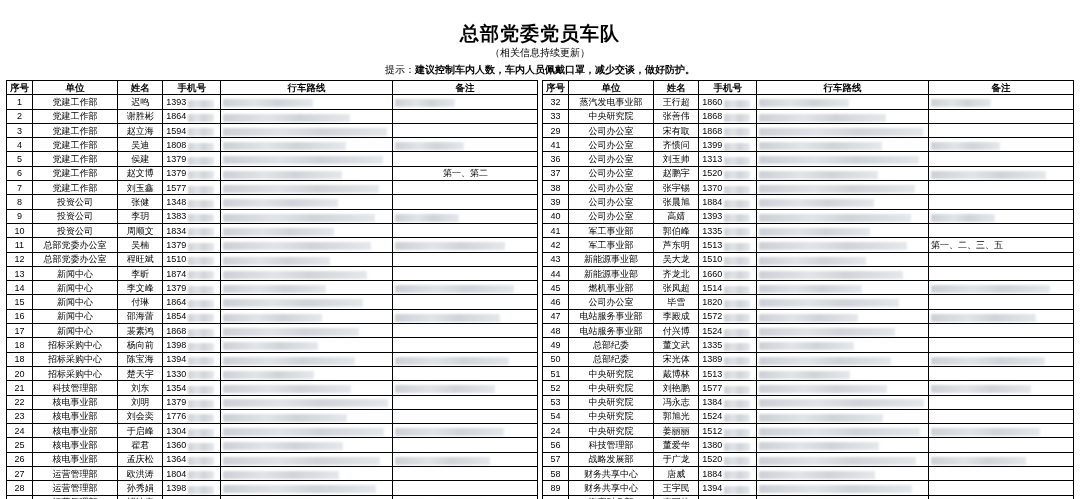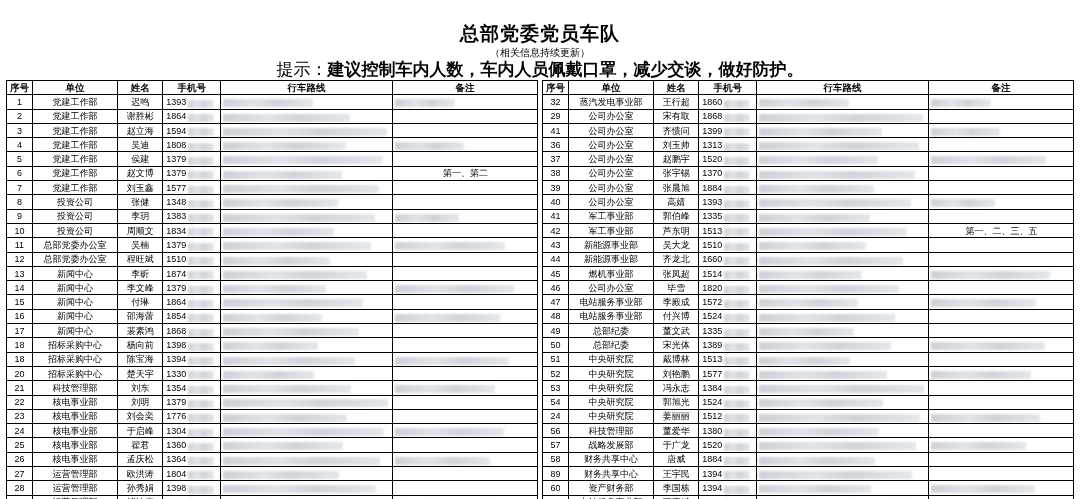--- a/index.html
+++ b/index.html
@@ -10,21 +10,21 @@
   }
   .page{width:1080px;height:499px;position:relative;box-sizing:border-box;padding:20px 6px 0 6px;}
   .title{
     text-align:center;font-size:19px;font-weight:bold;letter-spacing:1px;
     line-height:24px;margin:2px 0 0 0;
   }
   .subtitle{
     text-align:center;font-size:10px;line-height:14px;margin-bottom:2px;
   }
   .notice{
-    text-align:center;font-size:17px;font-weight:bold;line-height:15px;margin-bottom:3px;
+    text-align:center;font-size:10px;font-weight:bold;line-height:15px;margin-bottom:3px;
   }
   .notice .lead{font-weight:normal;}
   .tables{display:flex;gap:4px;align-items:flex-start;}
   table{
     border-collapse:collapse;table-layout:fixed;
     font-size:9px;
   }
   th,td{
     border:1px solid #000;
     height:13.3px;
@@ -441,20 +441,30 @@
             <td class="name">王行超</td>
             <td class="phone"><span>1860</span><span class="blur" style="width:26px;display:inline-block;vertical-align:middle;margin-left:2px;"></span></td>
             <td class="route">
               <span class="blur" style="width:90px"></span>
             </td>
             <td class="note">
               <span class="blur" style="width:60px"></span>
             </td>
           </tr>
           <tr>
+            <td>33</td>
+            <td class="unit">中央研究院</td>
+            <td class="name">张善伟</td>
+            <td class="phone"><span>1868</span><span class="blur" style="width:26px;display:inline-block;vertical-align:middle;margin-left:2px;"></span></td>
+            <td class="route">
+              <span class="blur" style="width:127px"></span>
+            </td>
+            <td class="note"></td>
+          </tr>
+          <tr>
             <td>29</td>
             <td class="unit">公司办公室</td>
             <td class="name">宋有取</td>
             <td class="phone"><span>1868</span><span class="blur" style="width:26px;display:inline-block;vertical-align:middle;margin-left:2px;"></span></td>
             <td class="route">
               <span class="blur" style="width:164px"></span>
             </td>
             <td class="note"></td>
           </tr>
           <tr>
@@ -534,21 +544,21 @@
             <td class="note"></td>
           </tr>
           <tr>
             <td>42</td>
             <td class="unit">军工事业部</td>
             <td class="name">芦东明</td>
             <td class="phone"><span>1513</span><span class="blur" style="width:26px;display:inline-block;vertical-align:middle;margin-left:2px;"></span></td>
             <td class="route">
               <span class="blur" style="width:148px"></span>
             </td>
-            <td class="note" style="text-align: center;">第一、二、三、五</td>
+            <td class="note" style="">第一、二、三、五</td>
           </tr>
           <tr>
             <td>43</td>
             <td class="unit">新能源事业部</td>
             <td class="name">吴大龙</td>
             <td class="phone"><span>1510</span><span class="blur" style="width:26px;display:inline-block;vertical-align:middle;margin-left:2px;"></span></td>
             <td class="route">
               <span class="blur" style="width:107px"></span>
             </td>
             <td class="note"></td>

